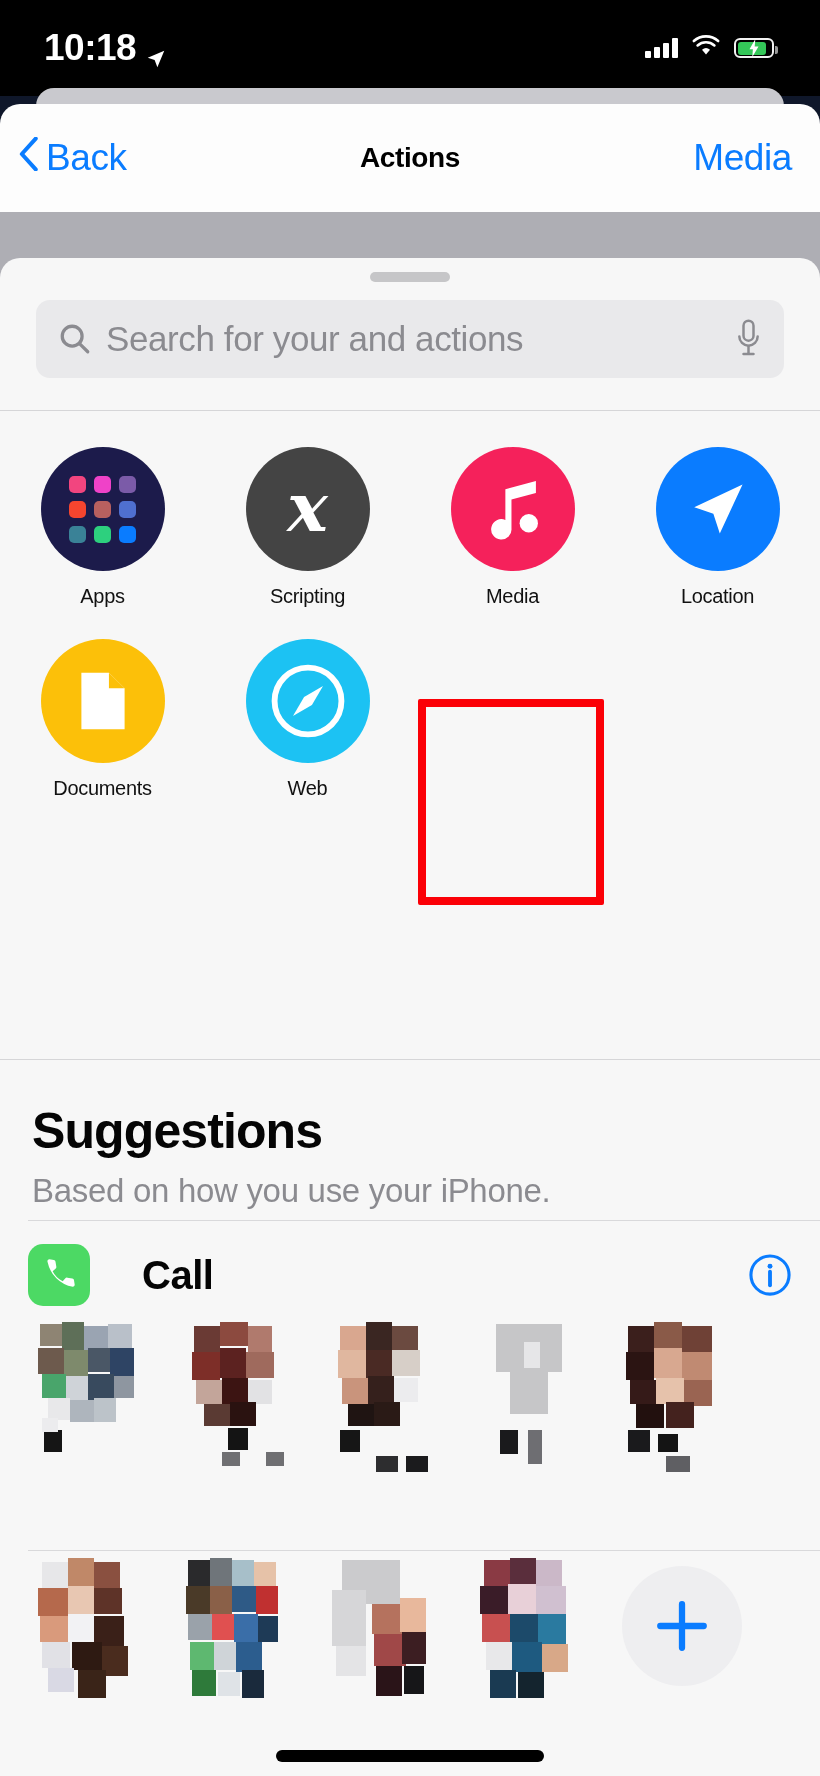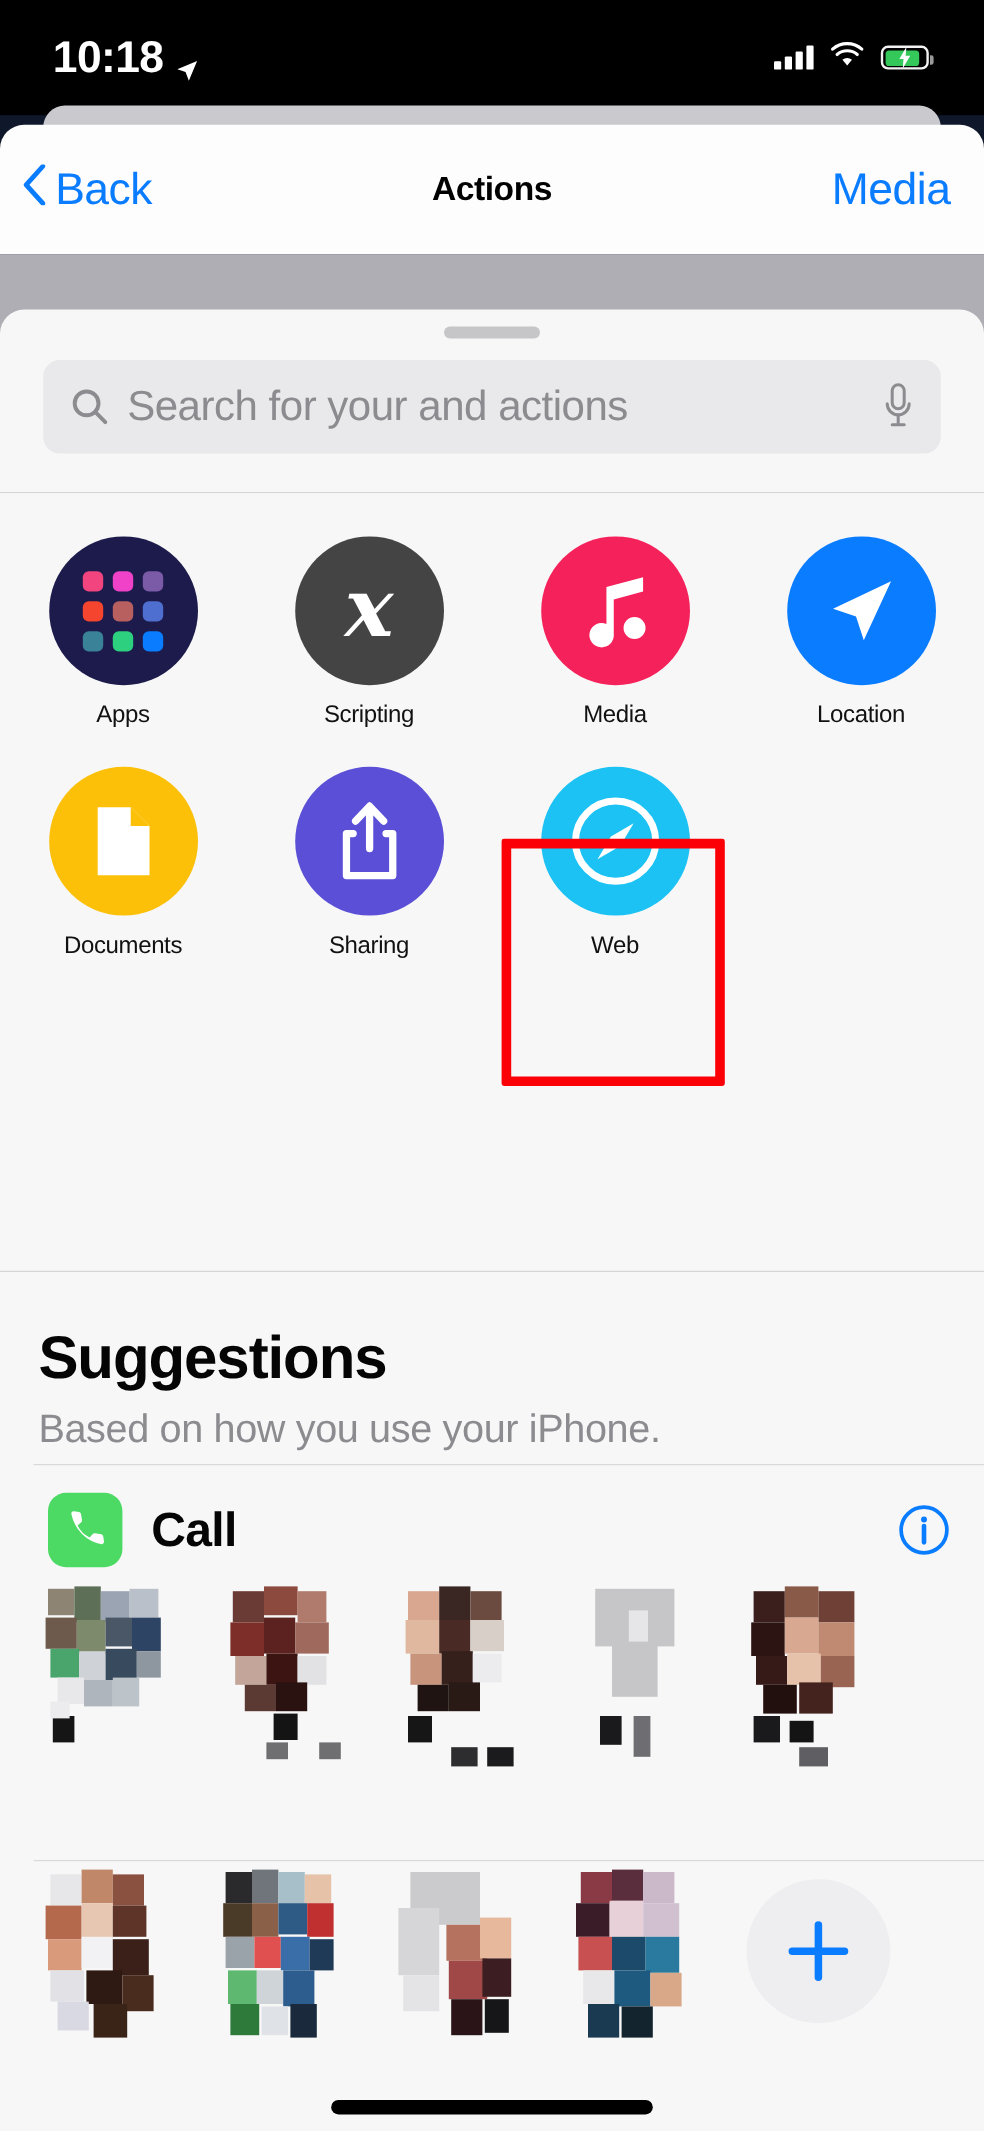--- a/index.html
+++ b/index.html
@@ -108,21 +108,21 @@
     border: 8px solid #fb0007; border-radius: 2px; z-index: 5; pointer-events: none;
   }
 
   
   .sugg-head { position: absolute; left: 0; top: 802px; width: 820px; height: 160px; background: #f7f7f7; padding: 42px 36px 0 32px; }
   .sugg-title { font-size: 50px; font-weight: 700; color: #050505; letter-spacing: -0.9px; }
   .sugg-sub { font-size: 33px; color: #8b8b90; letter-spacing: -0.3px; margin-top: 12px; }
 
   .sugg-row { position: absolute; left: 0; width: 820px; background: #f7f7f7; }
   .sugg-divider { position: absolute; left: 28px; width: 792px; height: 1px; background: #d9d9db; }
-  .row-head { display: flex; align-items: center; padding: 0 0 0 40px; height: 86px; }
+  .row-head { display: flex; align-items: center; padding: 0 0 0 28px; height: 86px; gap: 28px; }
   .app-badge { width: 62px; height: 62px; border-radius: 15px; display: flex; align-items: center; justify-content: center; flex: none; }
   .row-title { font-size: 40px; font-weight: 700; color: #050505; margin-left: 24px; letter-spacing: -0.5px; }
   .info-i { margin-left: auto; margin-right: 28px; width: 44px; height: 44px; flex: none; }
 
   .avatars { display: flex; align-items: flex-start; gap: 0; padding-left: 22px; }
   .avatar { width: 148px; height: 150px; flex: none; position: relative; }
   .px { position: absolute; }
   .addbtn { width: 120px; height: 120px; border-radius: 60px; background: #eeeef0; display: flex; align-items: center; justify-content: center; flex: none; margin-left: 8px; margin-top: 12px; }
   .plus { width: 58px; height: 58px; }
 
@@ -256,29 +256,20 @@
         <div class="cat">
           <div class="cat-circle" style="background:#fcc009">
             <svg class="doc" viewBox="0 0 20 24">
                 <path d="M2 1.5h10.2L18 7.3V22.5H2z" fill="#fff"></path>
                 <path d="M12.2 1.5V7.3H18" fill="#fcc009"></path>
               </svg>
           </div>
           <div class="cat-label">Documents</div>
         </div>
 
-        <div class="cat">
-          <div class="cat-circle" style="background:#5a4fd6">
-            <svg class="share" viewBox="0 0 22 26">
-              <path d="M11 1.5 6.4 6.4M11 1.5l4.6 4.9M11 1.8v13.6" stroke="#fff" stroke-width="2.4" fill="none" stroke-linecap="round"></path>
-              <path d="M5.6 10.5H3.4v13.8h15.2V10.5h-2.2" stroke="#fff" stroke-width="2.4" fill="none" stroke-linecap="round" stroke-linejoin="round"></path>
-            </svg>
-          </div>
-          <div class="cat-label">Sharing</div>
-        </div>
 
         <div class="cat">
           <div class="cat-circle" style="background:#1cc2f3">
             <svg class="compass" viewBox="0 0 28 28">
               <circle cx="14" cy="14" r="12" stroke="#fff" stroke-width="2.1" fill="none"></circle>
               <path d="M19.4 8.6 12.6 12.6 8.6 19.4l6.8-4z" fill="#fff"></path>
             </svg>
           </div>
           <div class="cat-label">Web</div>
         </div>

